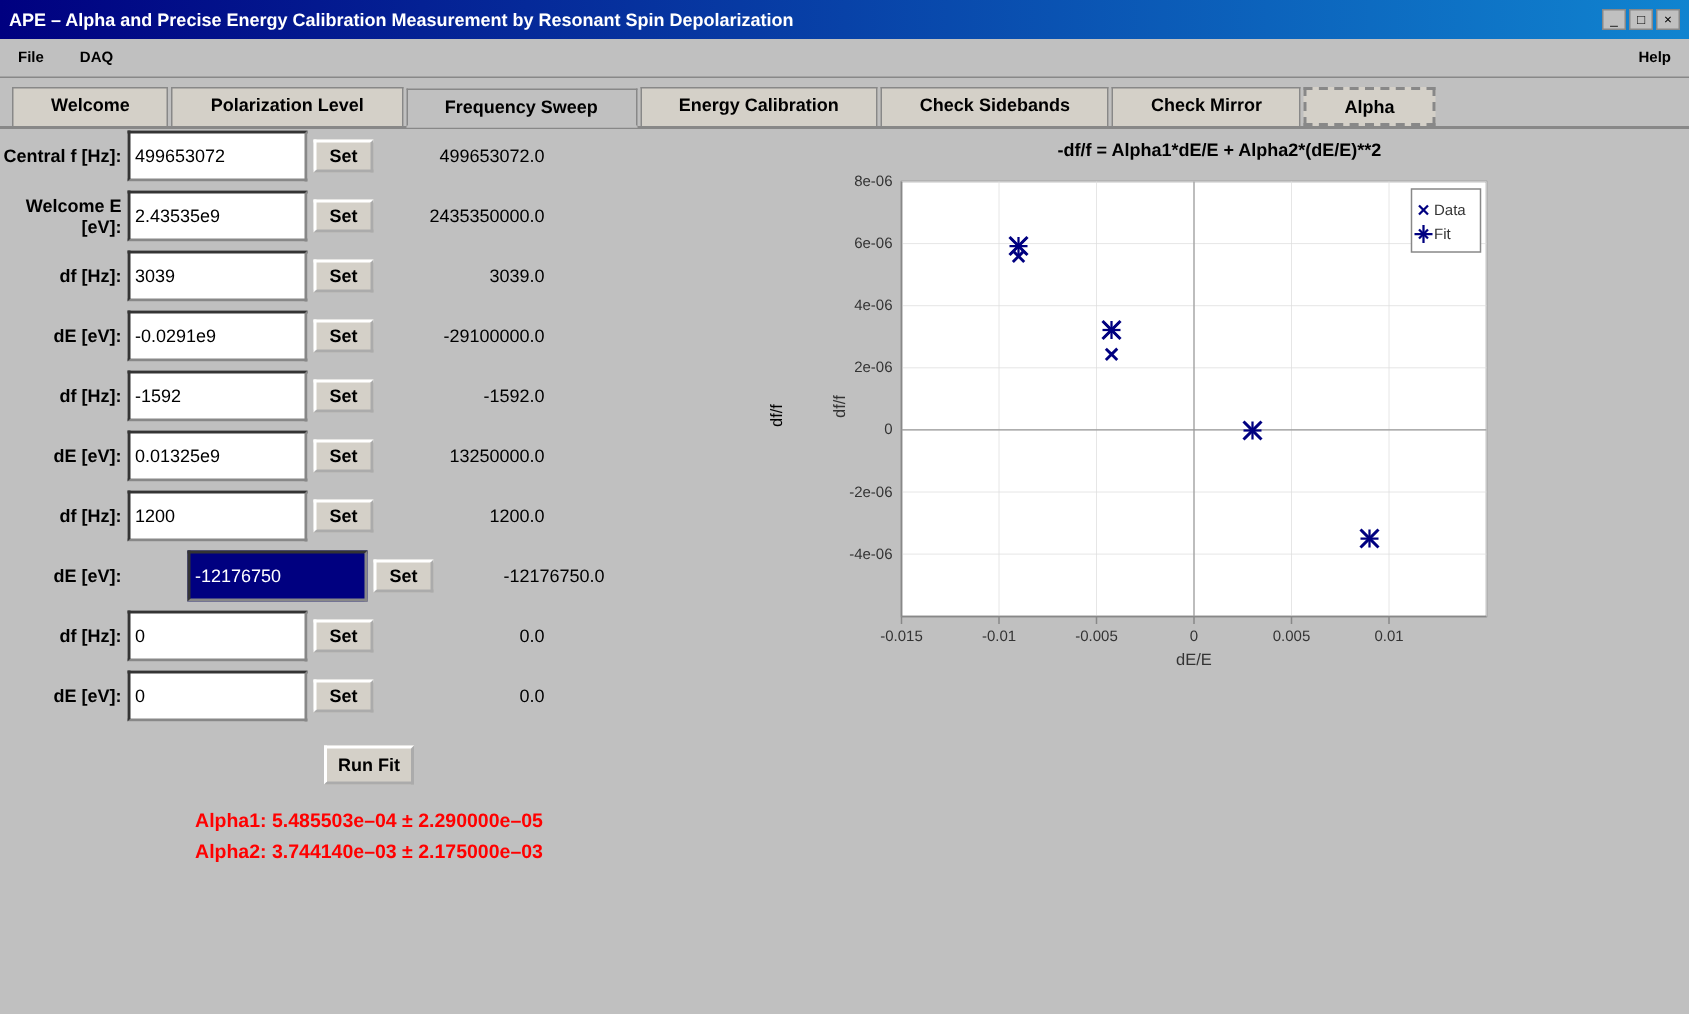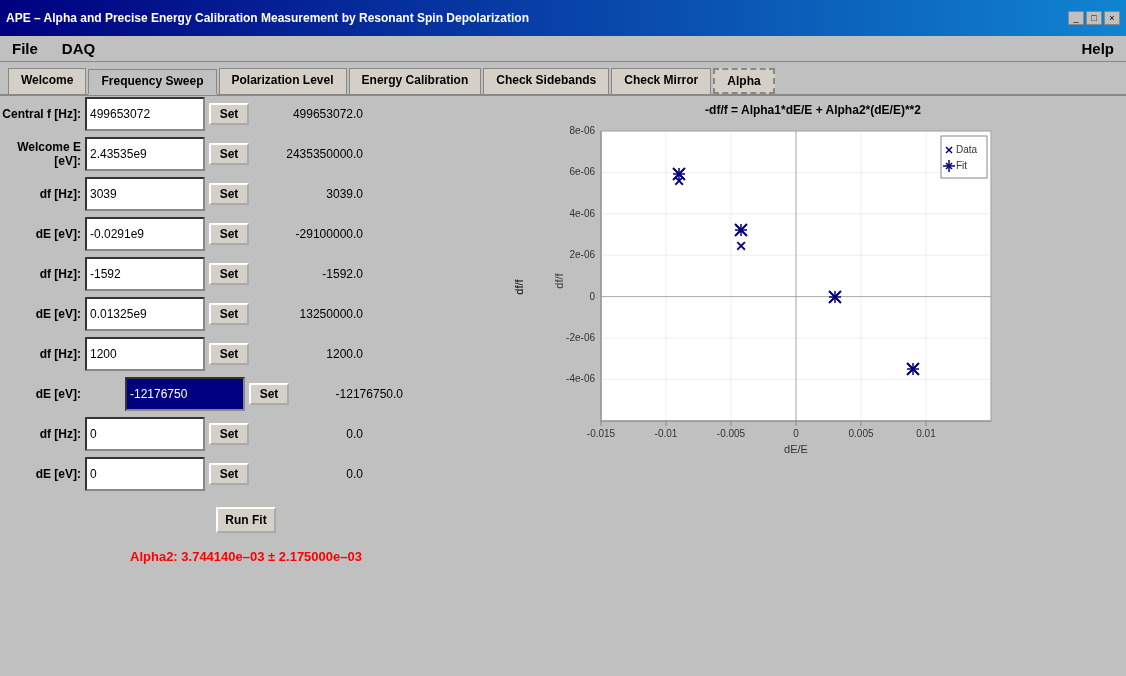--- a/index.html
+++ b/index.html
@@ -14,21 +14,21 @@
     
     #title-bar {
       background: linear-gradient(to right, #000080, #1084d0);
       color: white;
       font-size: 12px;
       font-weight: bold;
       padding: 3px 6px;
       display: flex;
       align-items: center;
       justify-content: space-between;
-      height: 36px;
+      height: 26px;
     }
     #title-bar-controls {
       display: flex;
       gap: 2px;
     }
     .title-btn {
       background: #c0c0c0;
       border: 1px solid #888;
       width: 16px;
       height: 14px;
@@ -47,35 +47,35 @@
       align-items: center;
       justify-content: space-between;
       padding: 2px 8px;
       height: 26px;
     }
     .menu-items {
       display: flex;
       gap: 16px;
     }
     .menu-item {
-      font-size: 15px;
+      font-size: 10px;
       font-weight: bold;
       cursor: pointer;
       padding: 2px 4px;
     }
     
     #tab-bar {
       background: #c0c0c0;
       padding: 6px 8px 0 8px;
       display: flex;
       gap: 2px;
       border-bottom: 2px solid #888;
     }
     .tab {
-      padding: 4px 12px;
+      padding: 4px 25px;
       background: #d4d0c8;
       border: 1px solid #888;
       border-bottom: none;
       cursor: pointer;
       font-size: 12px;
       font-weight: bold;
       color: #000;
     }
     .tab.active {
       background: #c0c0c0;
@@ -200,22 +200,22 @@
 <div id="menu-bar">
   <div class="menu-items">
     <span class="menu-item">File</span>
     <span class="menu-item">DAQ</span>
   </div>
   <span class="menu-item">Help</span>
 </div>
 
 <div id="tab-bar">
   <div class="tab">Welcome</div>
+  <div class="tab">Polarization Level</div>
   <div class="tab active">Frequency Sweep</div>
-  <div class="tab">Polarization Level</div>
   <div class="tab">Energy Calibration</div>
   <div class="tab">Check Sidebands</div>
   <div class="tab">Check Mirror</div>
   <div class="tab dashed">Alpha</div>
 </div>
 
 <div id="main">
 
   <div id="left-panel">
 
@@ -284,20 +284,21 @@
 
     <div class="form-row">
       <span class="form-label">dE [eV]:</span>
       <input class="form-input" type="text" value="0" style="">
       <button class="set-btn">Set</button>
       <span class="form-value">0.0</span>
     </div>
 
     <button class="run-fit-btn">Run Fit</button>
 
+    <div class="alpha-result">Alpha1: 5.485503e–04 ± 2.290000e–05</div>
     <div class="alpha-result">Alpha2: 3.744140e–03 ± 2.175000e–03</div>
   </div>
 
   <div id="right-panel">
     <div id="chart-title">-df/f = Alpha1*dE/E + Alpha2*(dE/E)**2</div>
     <div id="chart-area" style="position:relative; margin-left:50px; margin-top:0;">
       <span id="y-axis-label" style="position:absolute;left:-40px;top:160px;transform:rotate(-90deg);font-size:11px;">df/f</span>
       <svg id="chart-svg" width="480" height="340">
 
         <rect x="50" y="10" width="390" height="290" fill="white" stroke="#888" stroke-width="1"></rect>

